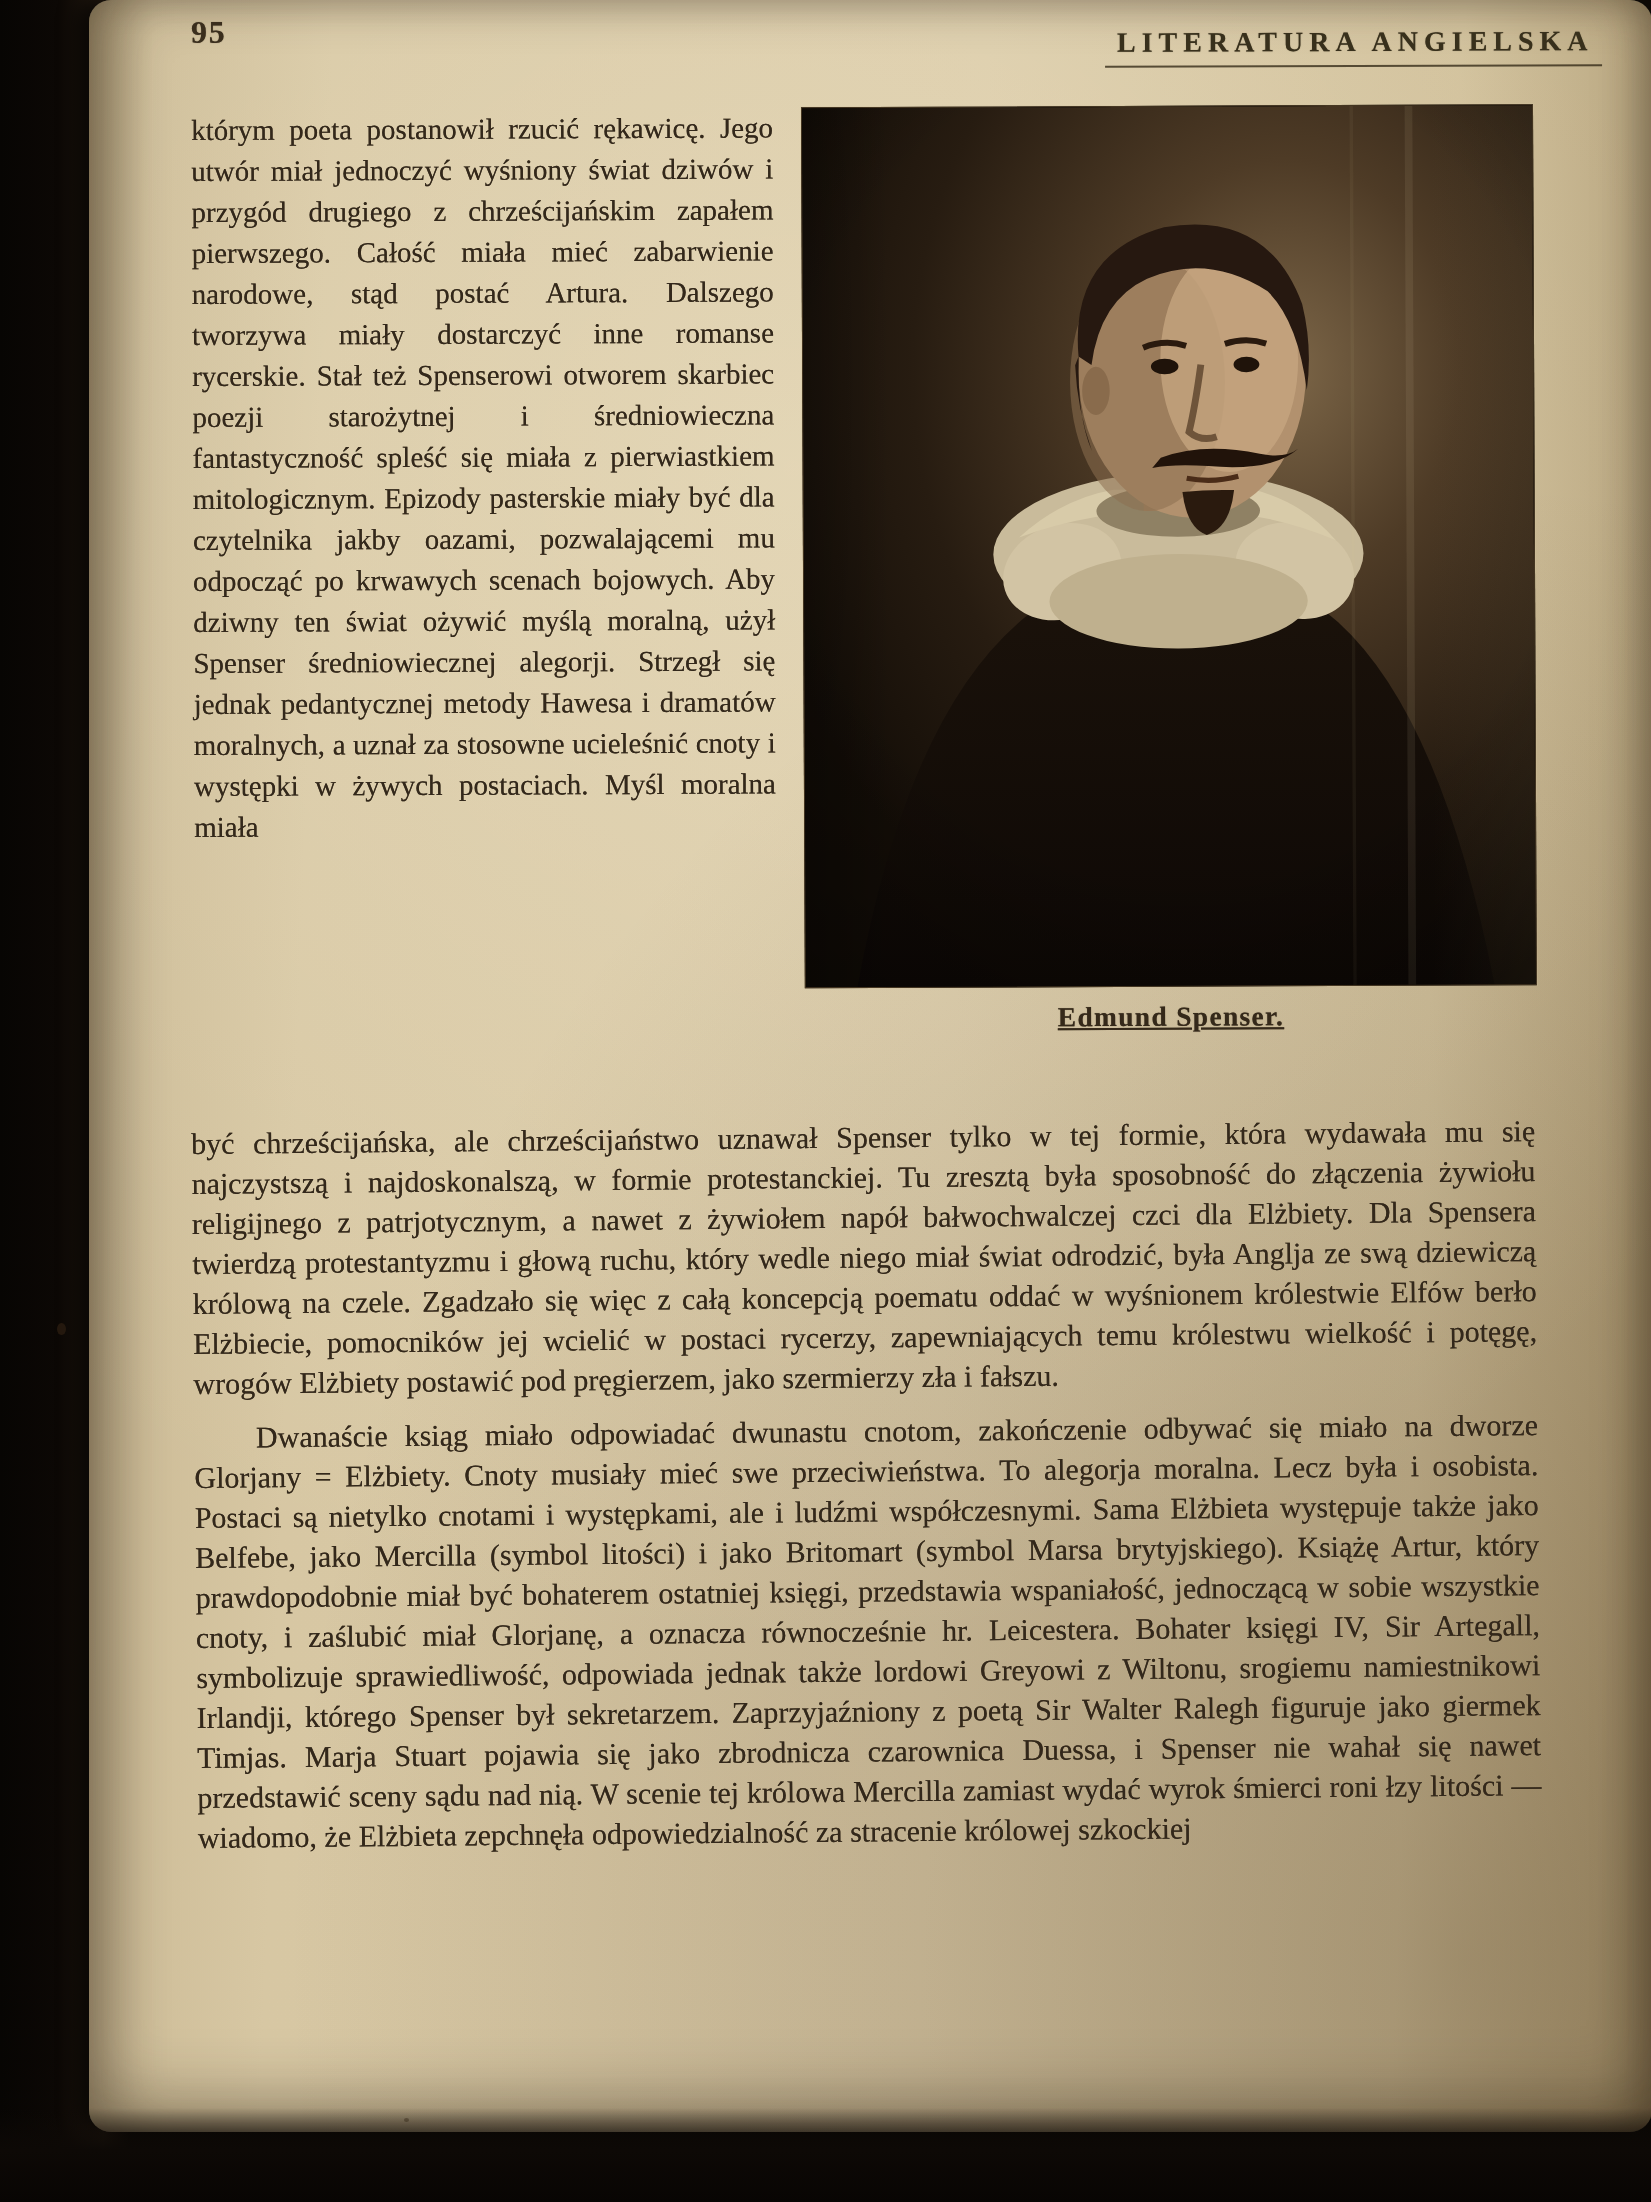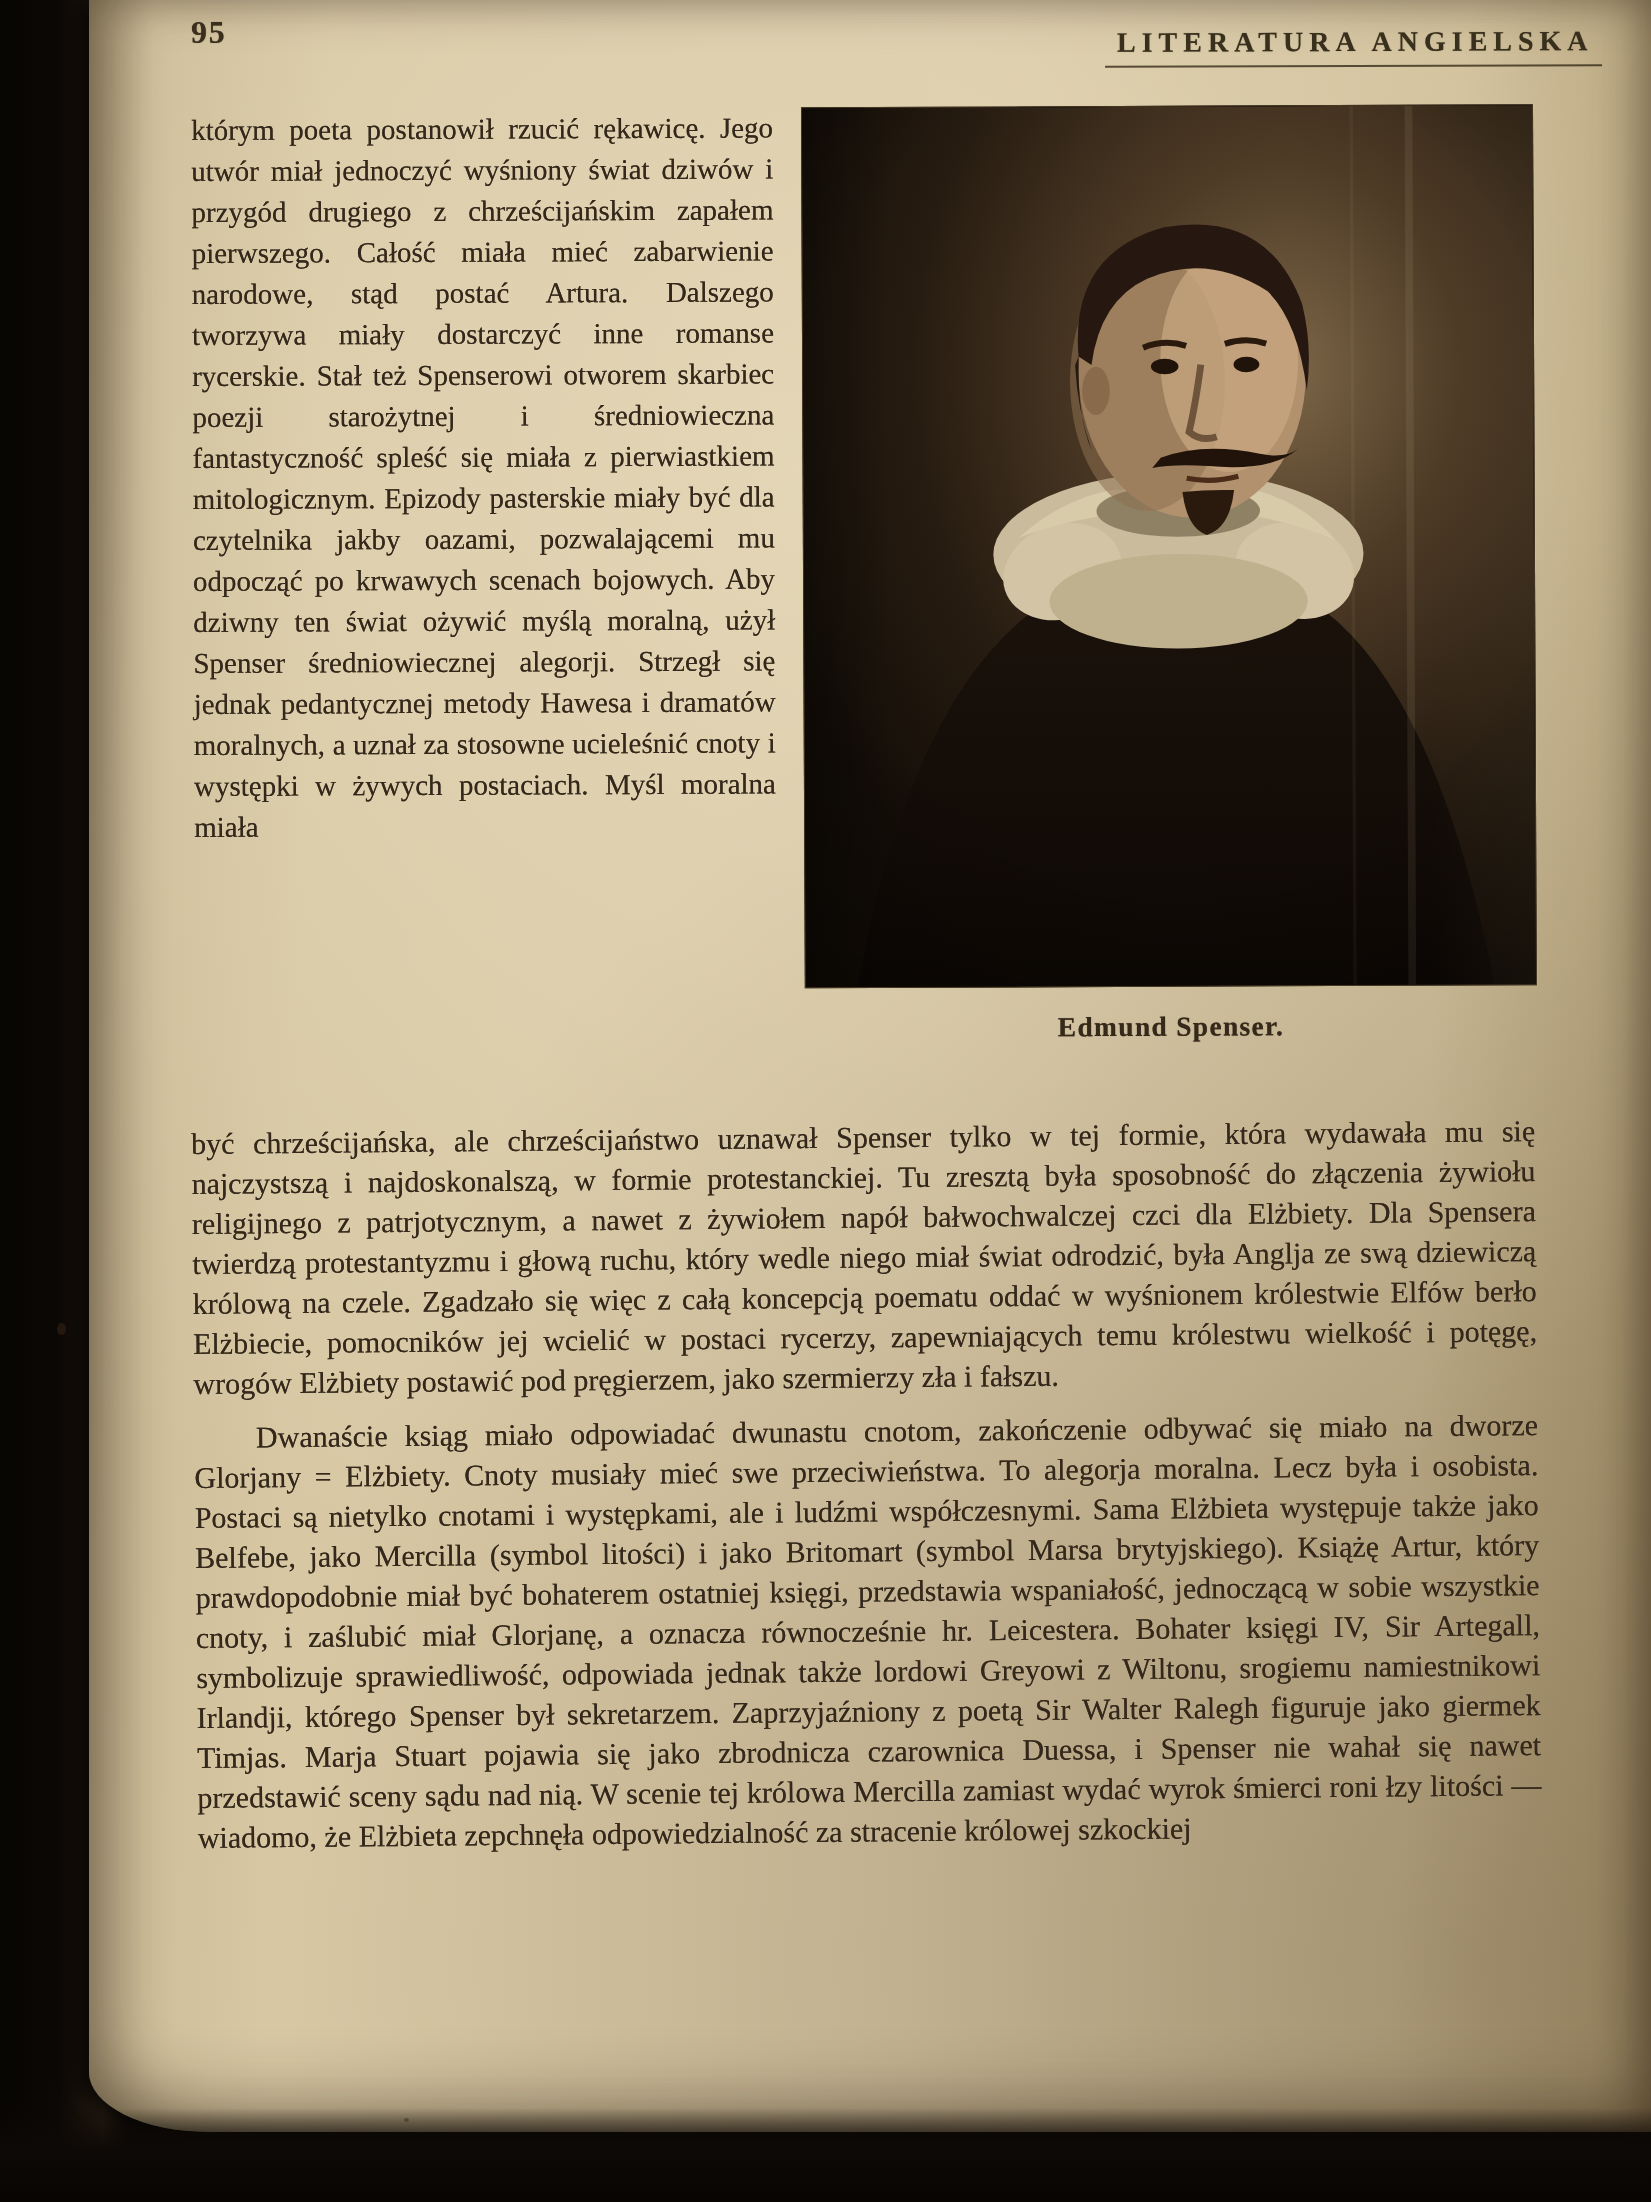--- a/index.html
+++ b/index.html
@@ -27,20 +27,21 @@
       radial-gradient(130% 120% at 88% 92%, rgba(66,47,24,.30), rgba(66,47,24,0) 58%),
       linear-gradient(92deg,#b2a07a 0%,#ccbb96 4%,#d7c7a3 15%,#d9c9a6 55%,#cfbe98 84%,#b5a27b 96%,#9e8c68 100%),
       #d3c29e;
     border-bottom-left-radius:120px 60px;
     box-shadow:
       inset 0 -40px 60px rgba(40,28,14,.28),
       inset 29px 0 52px rgba(40,28,14,.30),
       inset -15.5px 0 34px rgba(40,28,14,.22),
       -12px 0 19px rgba(0,0,0,.65);
     z-index:2;
+    border-radius:22px;
   }
   .pagenum{
     position:absolute;left:102px;top:13.8px;
     font-size:32px;font-weight:700;color:#3a2e1d;
     letter-spacing:1.7px;
     text-shadow:0 0 0.9px rgba(50,38,22,.6);
   }
   .running-head{
     position:absolute;right:50px;top:26px;
     font-size:28px;font-weight:700;color:#38301c;
@@ -70,24 +71,25 @@
   }
   .photo svg{display:block;width:100%;height:100%;}
   .photo .photo-vignette{
     position:absolute;inset:0;
     background:
       radial-gradient(95% 85% at 52% 40%, rgba(0,0,0,0) 55%, rgba(0,0,0,.45) 100%),
       linear-gradient(90deg, rgba(0,0,0,.25) 0%, rgba(0,0,0,0) 12%, rgba(0,0,0,0) 86%, rgba(90,75,50,.18) 100%);
     pointer-events:none;
   }
   .caption{
-    margin-top:24px;
+    margin-top:14px;
     font-size:27.5px;font-weight:700;color:#35291a;
     letter-spacing:1.3px;
     text-shadow:0 0 0.7px rgba(45,34,18,.7);
+    text-decoration:underline;
   }
   .lower-block{
     position:absolute;left:102px;top:1124px;width:1344px;
     transform:rotate(-0.55deg);transform-origin:left top;
     color:#33281b;
   }
   .para{
     margin:0;font-size:30px;line-height:40px;text-align:justify;
     text-shadow:0 0 0.6px rgba(45,34,18,.75);
   }

